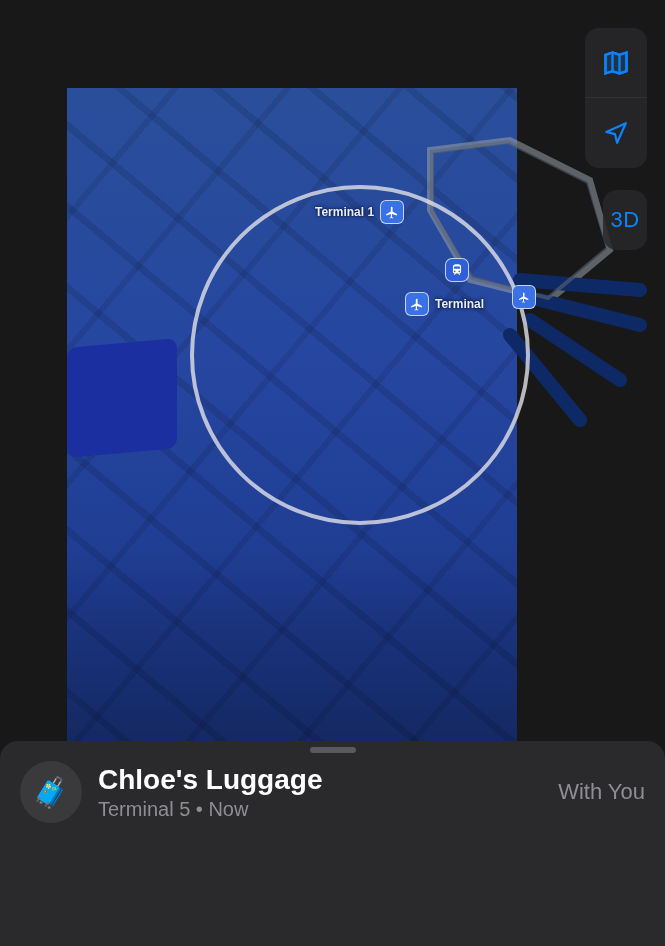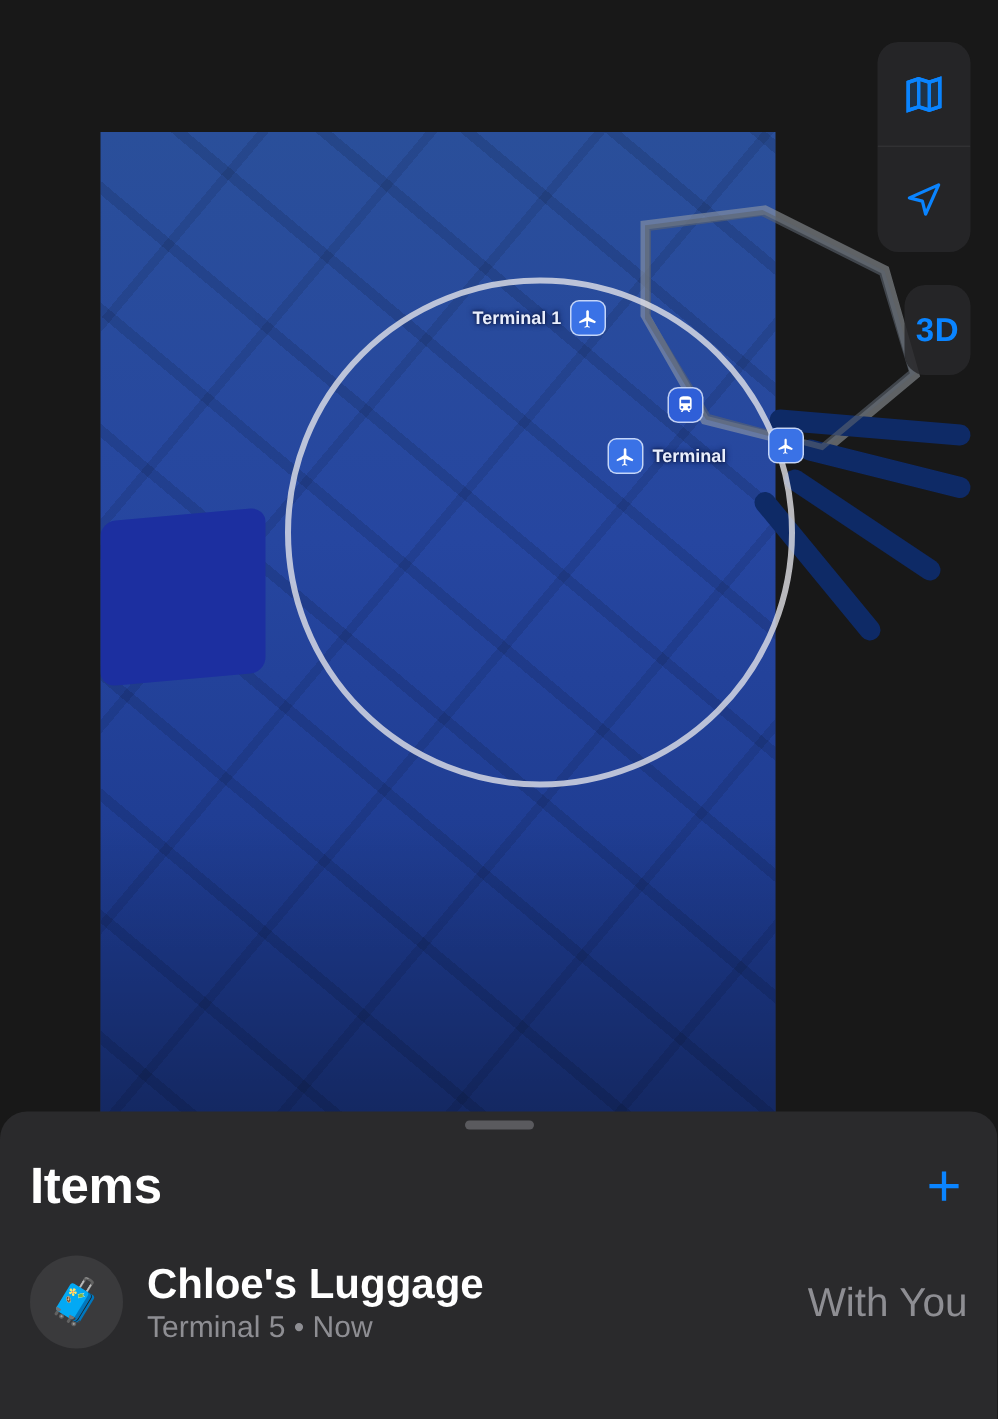--- a/index.html
+++ b/index.html
@@ -121,21 +121,21 @@
 
     .ctrl-3d {
       position: absolute;
       top: 190px; right: 18px;
       width: 44px; height: 60px;
       border-radius: 14px;
       background: rgba(40,40,42,0.85);
       display: flex; align-items: center; justify-content: center;
       color: #0a84ff;
       font-size: 22px;
-      font-weight: 700;
+      font-weight: 400;
       letter-spacing: 0.5px;
       cursor: pointer;
     }
 
     
     .bottom-sheet {
       position: absolute;
       left: 0; right: 0; bottom: 0;
       height: 205px;
       background: #2a2a2c;
@@ -192,21 +192,21 @@
       font-size: 28px;
       font-weight: 600;
       color: #fff;
       margin-bottom: 2px;
     }
     .item-sub {
       font-size: 20px;
       color: #8e8e93;
     }
     .item-status {
-      font-size: 27px;
+      font-size: 22px;
       color: #8e8e93;
       white-space: nowrap;
     }
   </style>
 </head>
 <body>
 
 <div class="map-area">
 
   <div class="map-tile">
@@ -283,24 +283,20 @@
 
   <div class="ctrl-3d">
     <span>3D</span>
   </div>
 
 </div>
 
 <div class="bottom-sheet">
   <div class="grabber"></div>
 
-  <div class="sheet-header">
-    <div class="sheet-title">Items</div>
-    <div class="add-btn">+</div>
-  </div>
 
   <div class="item-row">
     <div class="item-avatar">
       <span>🧳</span>
     </div>
     <div class="item-text">
       <div class="item-name">Chloe's Luggage</div>
       <div class="item-sub">
         <span>Terminal 5</span><span> • </span><span>Now</span>
       </div>

